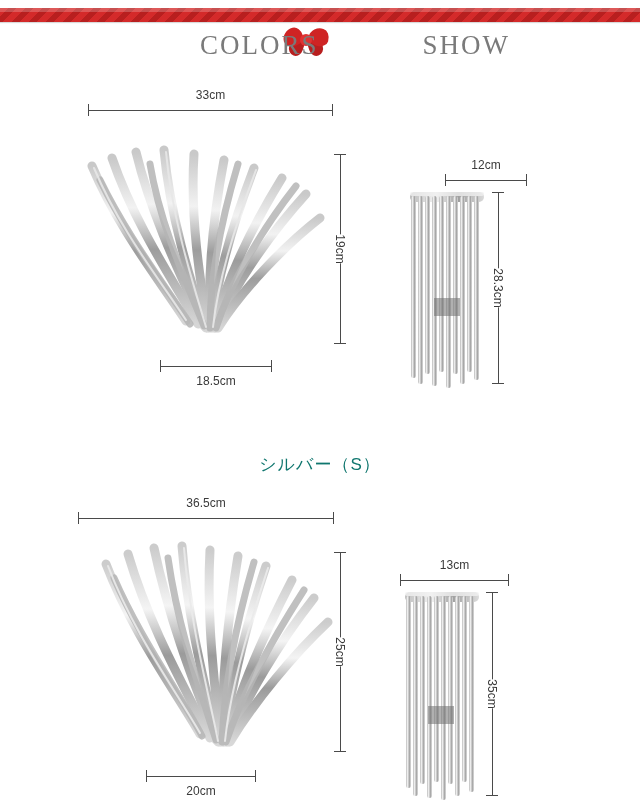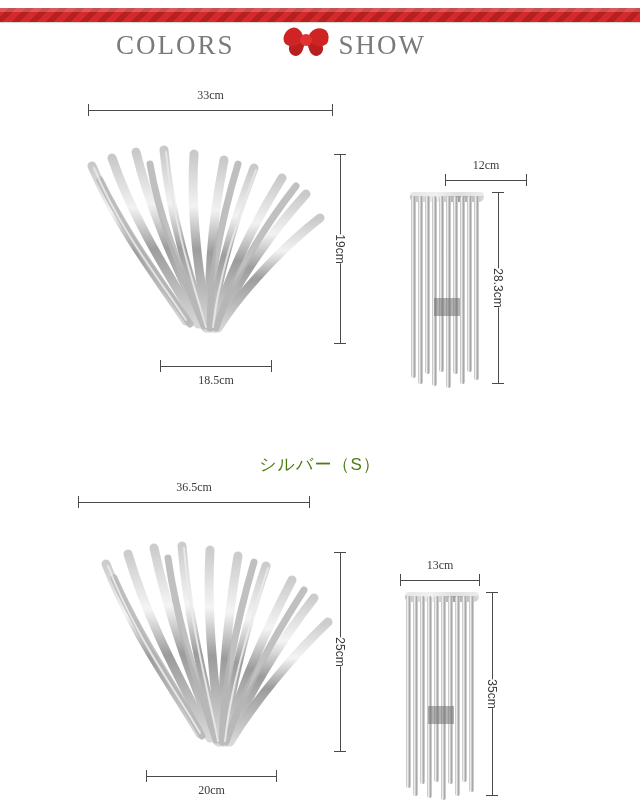--- a/index.html
+++ b/index.html
@@ -73,23 +73,23 @@
     left: 17px;
     top: 8px;
     width: 12px;
     height: 12px;
     background: #e03232;
     border-radius: 50%;
   }
   .header-title {
     position: absolute;
     top: 30px;
-    left: 16px;
+    left: 0;
     width: 510px;
-    text-align: center;
+    text-align: right;
     font-family: "Liberation Serif", serif;
     font-size: 27px;
     letter-spacing: 2px;
     color: #7a7a7a;
   }
   .header-title .word-left  { margin-right: 52px; }
   .header-title .word-right { margin-left: 52px; }
 
   
   .section {
@@ -98,21 +98,21 @@
   }
   .panel {
     position: absolute;
   }
   .caption {
     position: absolute;
     width: 640px;
     text-align: center;
     font-size: 17px;
     letter-spacing: 1px;
-    color: #4d7c0f;
+    color: #0f766e;
   }
 
   
   .dim {
     position: absolute;
     color: #3a3a3a;
   }
   .dim-h .line {
     position: absolute;
     left: 0;
@@ -131,21 +131,20 @@
   .dim-h .cap.start { left: 0; }
   .dim-h .cap.end   { right: 0; }
   .dim-h .label {
     position: absolute;
     left: 0;
     width: 100%;
     text-align: center;
     top: -16px;
     font-size: 12px;
     background: #fff;
-    font-family: Liberation Serif, serif;
   }
   .dim-h .label.below {
     top: auto;
     bottom: -16px;
   }
 
   .dim-v .line {
     position: absolute;
     top: 0;
     left: 50%;
@@ -298,21 +297,21 @@
     </div>
   </div>
 
   <div class="caption" style="top:375px;">シルバー（S）</div>
 </div>
 
 <div class="section" style="height:340px;">
 
   <div class="panel" style="left:78px; top:88px; width:270px; height:310px;">
 
-    <div class="dim dim-h" style="left:0px; top:0; width:232px; height:12px;">
+    <div class="dim dim-h" style="left:0px; top:16px; width:256px; height:12px;">
       <div class="line"></div>
         <div class="cap start"></div>
         <div class="cap end"></div>
       <div class="label">36.5cm</div>
     </div>
 
     <svg class="product-img" style="left:10px; top:42px;" width="250" height="232" viewBox="0 0 250 232">
       <defs>
         <linearGradient id="rodL" x1="0" y1="0" x2="0" y2="1">
           <stop offset="0%" stop-color="#cccccc"></stop>
@@ -346,31 +345,31 @@
       </g>
     </svg>
 
     <div class="dim dim-v" style="left:256px; top:56px; width:12px; height:200px;">
       <div class="line"></div>
         <div class="cap start"></div>
         <div class="cap end"></div>
       <div class="label">25cm</div>
     </div>
 
-    <div class="dim dim-h" style="left:68px; top:274px; width:131px; height:12px;">
+    <div class="dim dim-h" style="left:68px; top:274px; width:110px; height:12px;">
       <div class="line"></div>
         <div class="cap start"></div>
         <div class="cap end"></div>
       <div class="label below">20cm</div>
     </div>
   </div>
 
   <div class="panel" style="left:386px; top:88px; width:150px; height:310px;">
 
-    <div class="dim dim-h" style="left:14px; top:78px; width:80px; height:12px;">
+    <div class="dim dim-h" style="left:14px; top:78px; width:80px; height:12px;padding-left:29px;">
       <div class="line"></div>
         <div class="cap start"></div>
         <div class="cap end"></div>
       <div class="label">13cm</div>
     </div>
 
     <svg class="product-img" style="left:14px; top:94px;" width="84" height="212" viewBox="0 0 84 212">
       <defs>
         <linearGradient id="barL" x1="0" y1="0" x2="1" y2="0">
           <stop offset="0%" stop-color="#bcbcbc"></stop>

